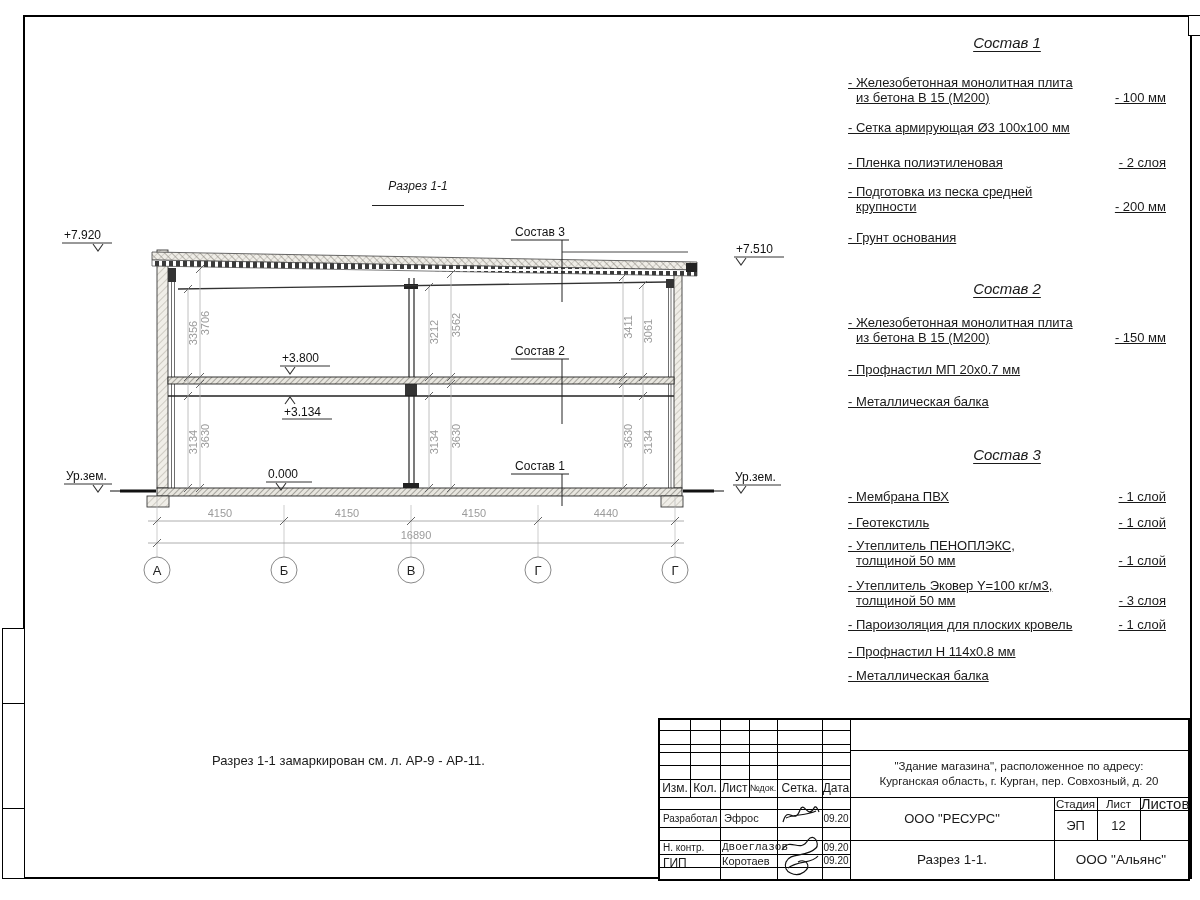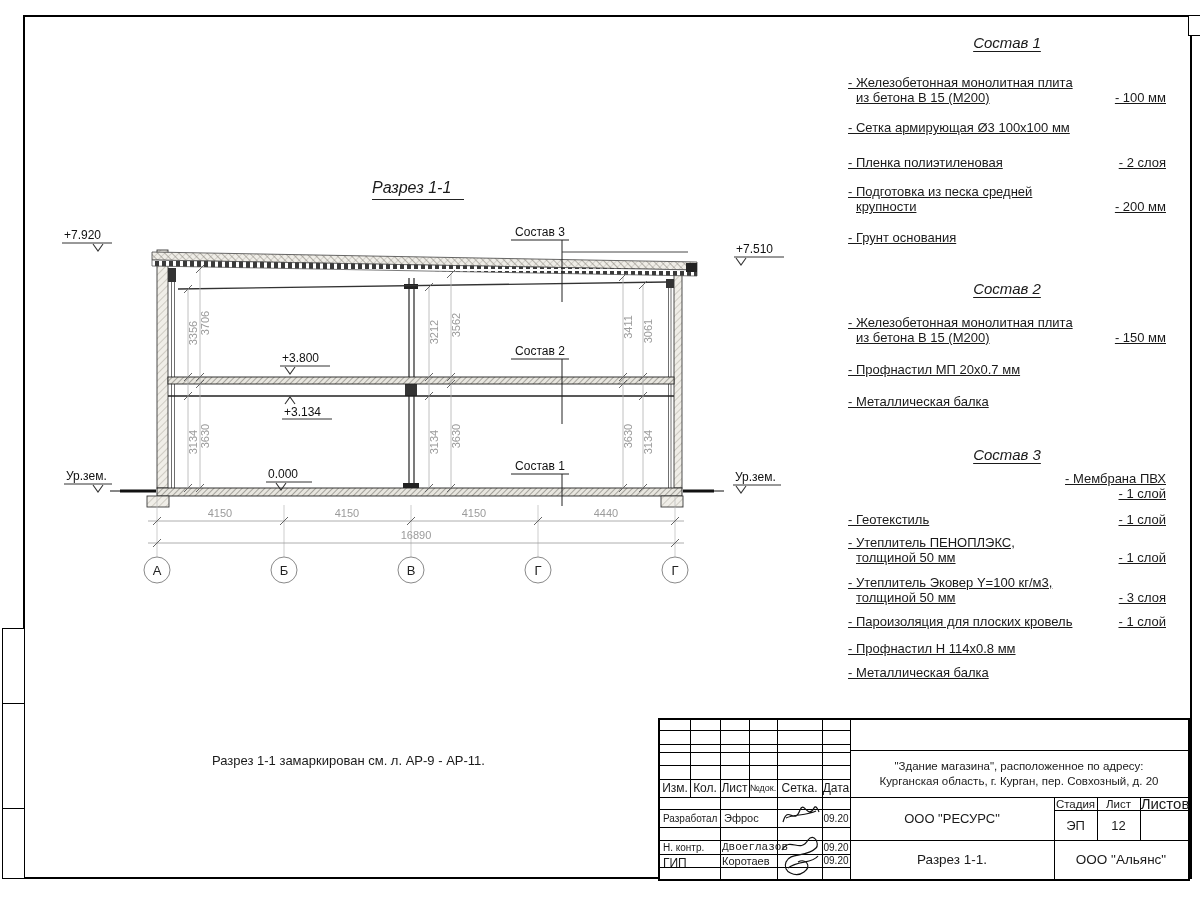--- a/index.html
+++ b/index.html
@@ -11,22 +11,22 @@
   .marginbox{position:absolute;border:1px solid #000;background:#fff;}
   
   .comp{position:absolute;width:318px;}
   .comp h3{margin:0;font-size:15px;font-style:italic;font-weight:normal;text-align:center;
     text-decoration:underline;text-underline-offset:3px;}
   .ci{display:flex;justify-content:space-between;align-items:flex-end;font-size:13px;line-height:15px;text-decoration:underline;}
   .ci .t span{display:block;}
   .ci .t .l2{padding-left:8px;}
   .ci .v{white-space:nowrap;padding-left:6px;}
   
-  #dtitle{position:absolute;left:372px;top:179px;width:92px;text-align:left;font-size:16px;
-    font-style:italic;border-bottom:1px solid #222;padding-bottom:2px;}
+  #dtitle{position:absolute;left:372px;top:179px;width:92px;text-align:center;font-size:12px;
+    font-style:italic;border-bottom:1px solid #222;padding-bottom:12px;}
   #note{position:absolute;left:212px;top:753px;font-size:13px;}
   
   #tb{position:absolute;left:658px;top:718px;width:532px;height:163px;border:2px solid #000;box-sizing:border-box;background:#fff;}
   .vl{position:absolute;width:1px;background:#000;}
   .hl{position:absolute;height:1px;background:#000;}
   .tbt{position:absolute;font-size:10.5px;white-space:nowrap;}
   .cent{display:flex;align-items:center;justify-content:center;text-align:center;}
 </style>
 </head>
 <body>
@@ -286,21 +286,21 @@
     <div class="ci" style="margin-top:17px;">
       <div class="t">
           <span>- Металлическая балка</span>
         </div>
       <div class="v"></div>
     </div>
   </div>
 
   <div class="comp" style="left:848px;top:446px;">
     <h3>Состав 3</h3>
-    <div class="ci" style="margin-top:8px;flex-direction:column;">
+    <div class="ci" style="margin-top:26px;">
       <div class="t">
           <span>- Мембрана ПВХ</span>
         </div>
       <div class="v">- 1 слой</div>
     </div>
     <div class="ci" style="margin-top:11px;gap:12px;">
       <div class="t">
           <span>- Геотекстиль</span>
         </div>
       <div class="v">- 1 слой</div>

